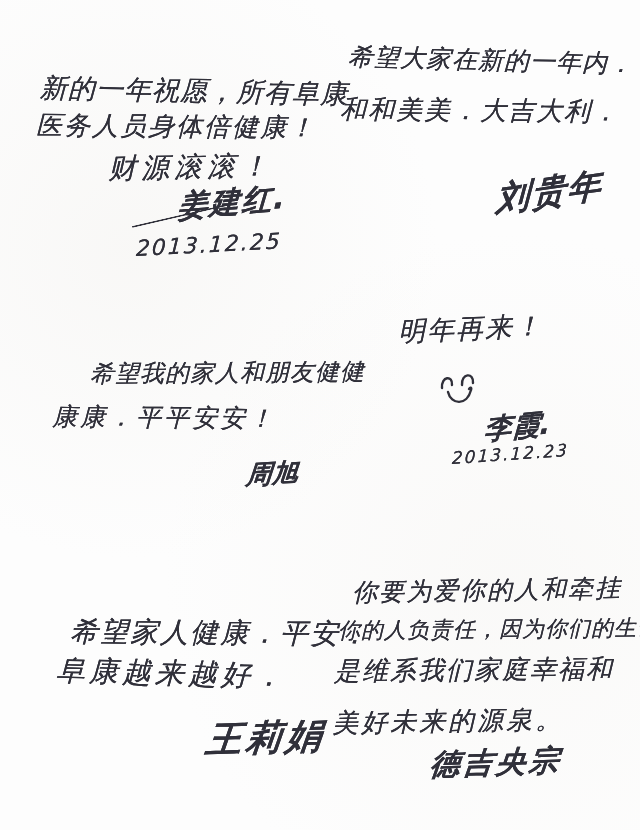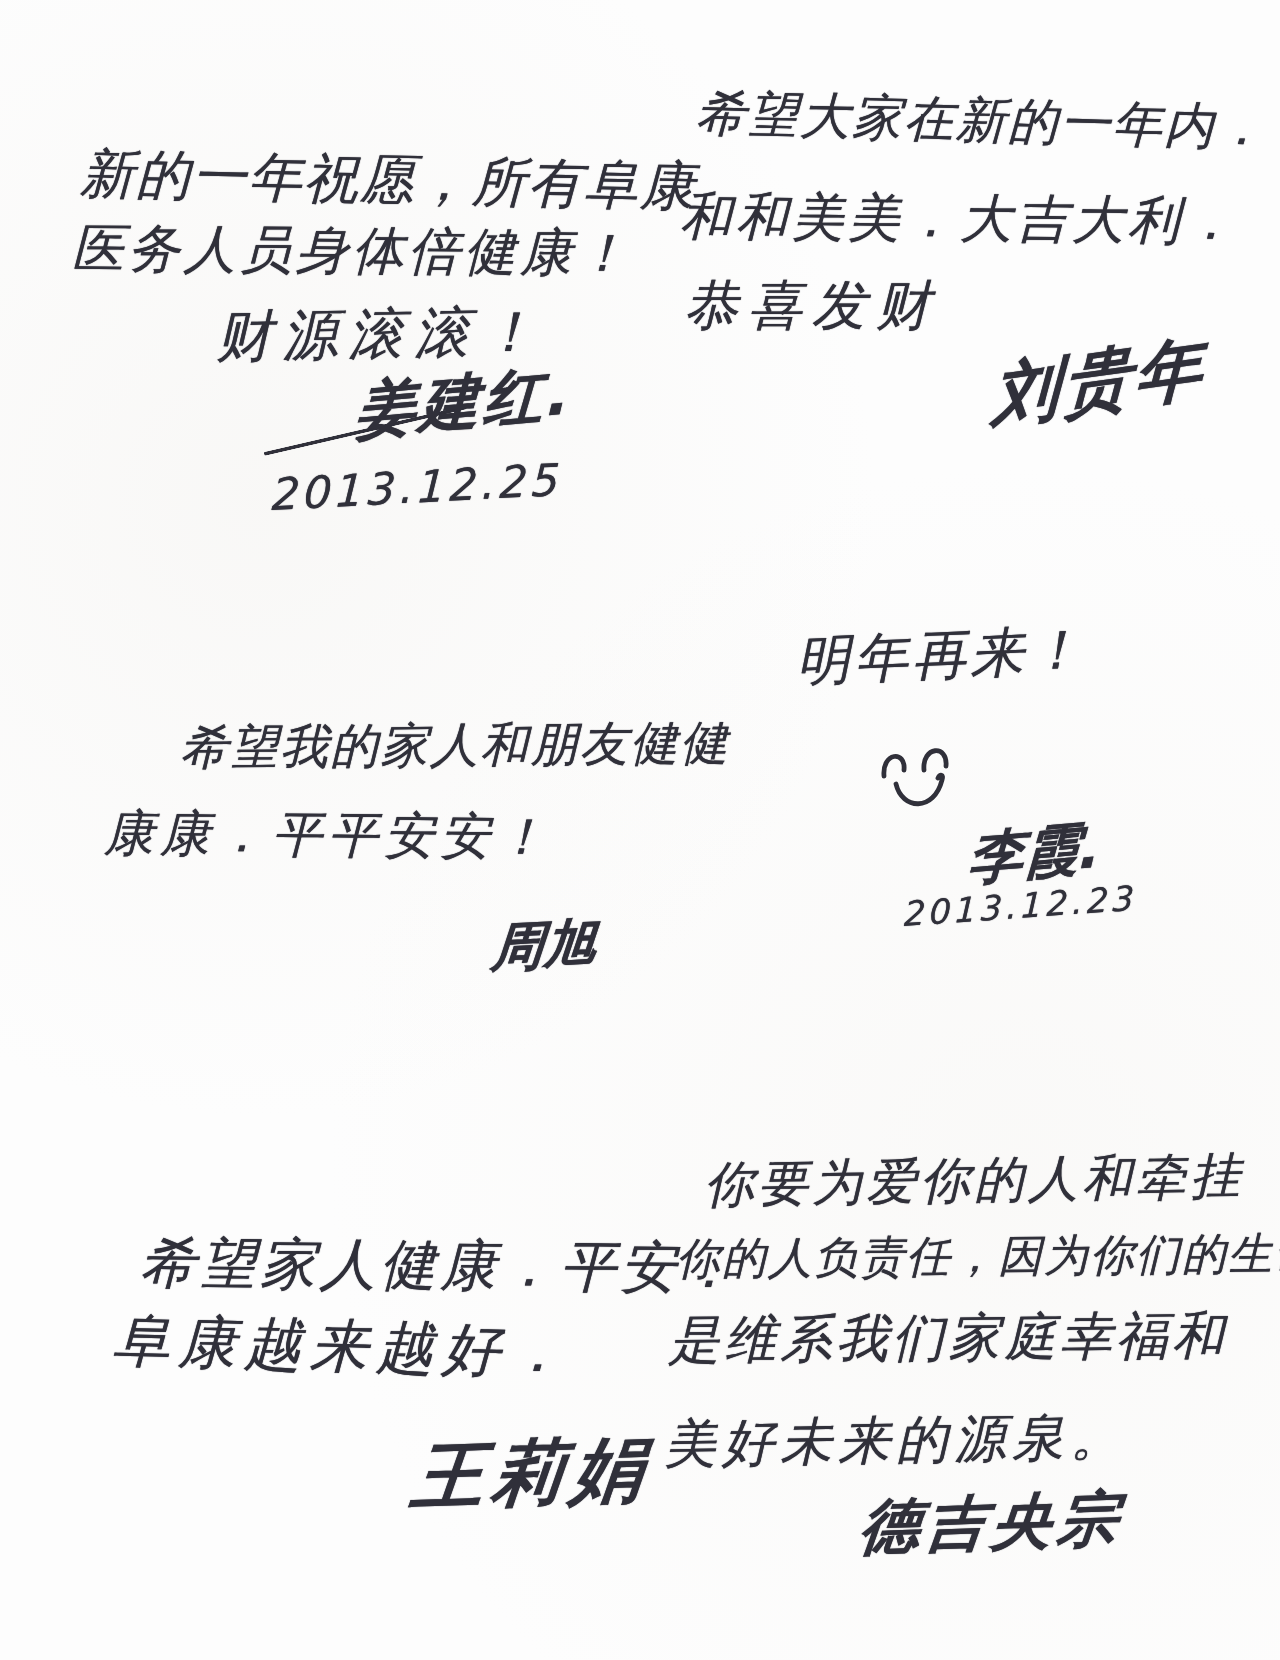--- a/index.html
+++ b/index.html
@@ -58,21 +58,20 @@
     <div class="hand" style="left:0;top:38px;font-size:26px;letter-spacing:2px;transform:rotate(.5deg);">医务人员身体倍健康！</div>
     <div class="hand" style="left:72px;top:81px;font-size:28px;letter-spacing:5px;transform:rotate(-1deg);">财源滚滚！</div>
     <div class="flourish" style="left:96px;top:152px;width:104px;transform:rotate(-13deg);"></div>
     <div class="hand sig" style="left:142px;top:118px;font-size:30px;letter-spacing:2px;transform:rotate(-5deg) skewX(-8deg);">姜建红.</div>
     <div class="hand" style="left:100px;top:164px;font-size:22px;letter-spacing:2px;transform:rotate(-3deg) skewX(-6deg);">2013.12.25</div>
   </section>
 
   <section class="note" style="left:340px;top:44px;width:290px;height:200px;">
     <div class="hand" style="left:8px;top:0;font-size:25px;letter-spacing:1px;transform:rotate(1.5deg);">希望大家在新的一年内．</div>
     <div class="hand" style="left:0;top:52px;font-size:26px;letter-spacing:2px;transform:rotate(.5deg);">和和美美．大吉大利．</div>
-    <div class="hand" style="left:2px;top:96px;font-size:27px;letter-spacing:5px;">恭喜发财</div>
     <div class="hand sig" style="left:156px;top:138px;font-size:34px;letter-spacing:2px;transform:rotate(-8deg) skewX(-10deg);">刘贵年</div>
   </section>
 
   <section class="note" style="left:52px;top:362px;width:290px;height:140px;">
     <div class="hand" style="left:38px;top:0;font-size:24px;letter-spacing:1px;transform:rotate(-.5deg);">希望我的家人和朋友健健</div>
     <div class="hand" style="left:0;top:42px;font-size:25px;letter-spacing:3px;transform:rotate(.5deg);">康康．平平安安！</div>
     <div class="hand sig" style="left:194px;top:100px;font-size:26px;transform:rotate(-3deg) skewX(-8deg);">周旭</div>
   </section>
 
   <section class="note" style="left:398px;top:318px;width:220px;height:160px;">

